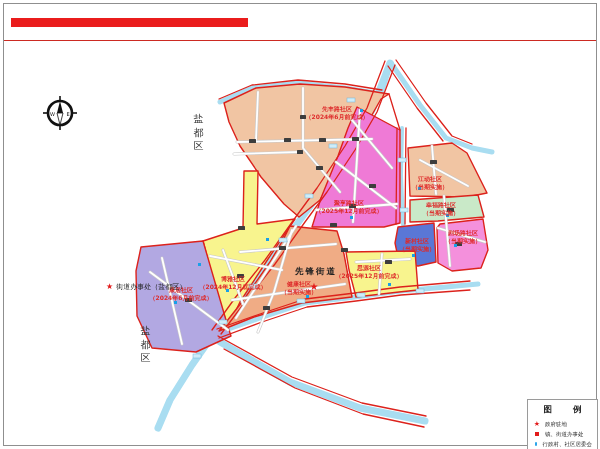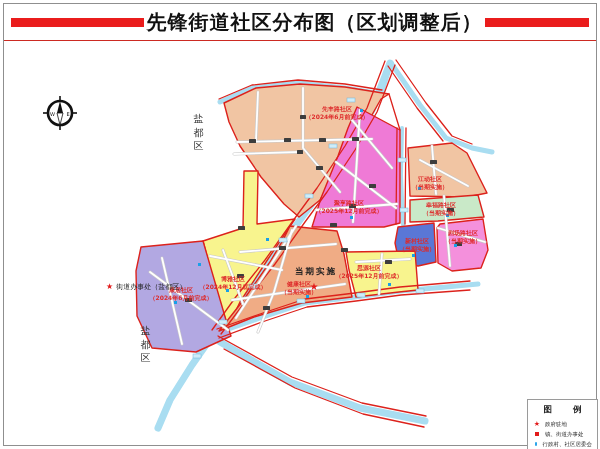--- a/index.html
+++ b/index.html
@@ -34,21 +34,20 @@
   .lg-dot{width:4px;height:4px;border-radius:50%;background:#1fa0e8;margin:0 2px;}
 </style>
 </head>
 <body>
 
 <div class="page">
   <div class="frame"></div>
 
   <div class="titlebar">
     <span class="redbar l"></span>
-    <h1 class="title">先锋街道社区分布图（区划调整后）</h1>
     <span class="redbar r"></span>
   </div>
 
   <div class="map">
     <svg width="592" height="404" viewBox="4 41 592 404">
 
       <g fill="none" stroke-linejoin="round" stroke-linecap="round" stroke="#A9DDF1">
         <path stroke-width="5" d="M220,102 L252,88 L298,83 L345,88 L381,94 L391,63"></path>
         <path stroke-width="5" d="M391,63 L420,105 L446,138 L472,148 L492,152"></path>
         <path stroke-width="7" d="M390,63 L372,110 L350,148 L322,190 L300,220 L270,262 L240,300 L215,332 L192,365 L170,400 L158,428"></path>
@@ -261,21 +260,21 @@
       </div>
     <div class="lbl rlabel" style="left:177px;top:253px;">
       <span>康居社区</span>
         <span>（2024年6月前完成）</span>
       </div>
     <div class="lbl rlabel" style="left:295px;top:247px;">
       <span>健康社区</span>
         <span>（当期实施）</span>
       </div>
 
-    <div class="lbl street" style="left:312px;top:231px;">当期实施</div>
+    <div class="lbl street" style="left:312px;top:231px;">先锋街道</div>
     <div class="lbl star" style="left:310px;top:246px;">★</div>
 
     <div class="neighbor" style="left:102px;top:241px;">
       <span class="star">★</span>
       <span>街道办事处（盐都区）</span>
     </div>
 
     <div class="legend">
       <div class="legend-title">图 例</div>
       <div class="legend-row">

